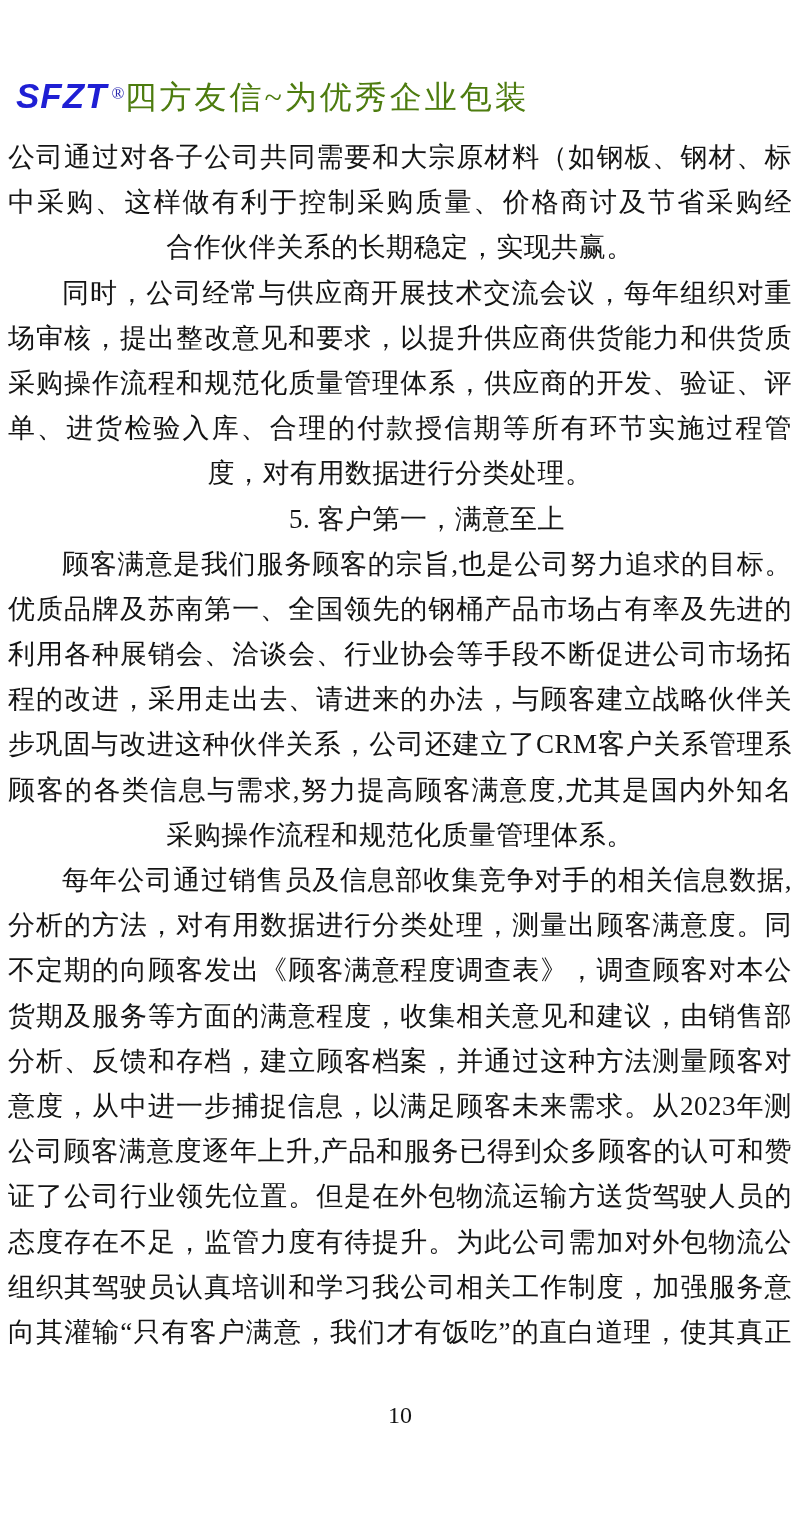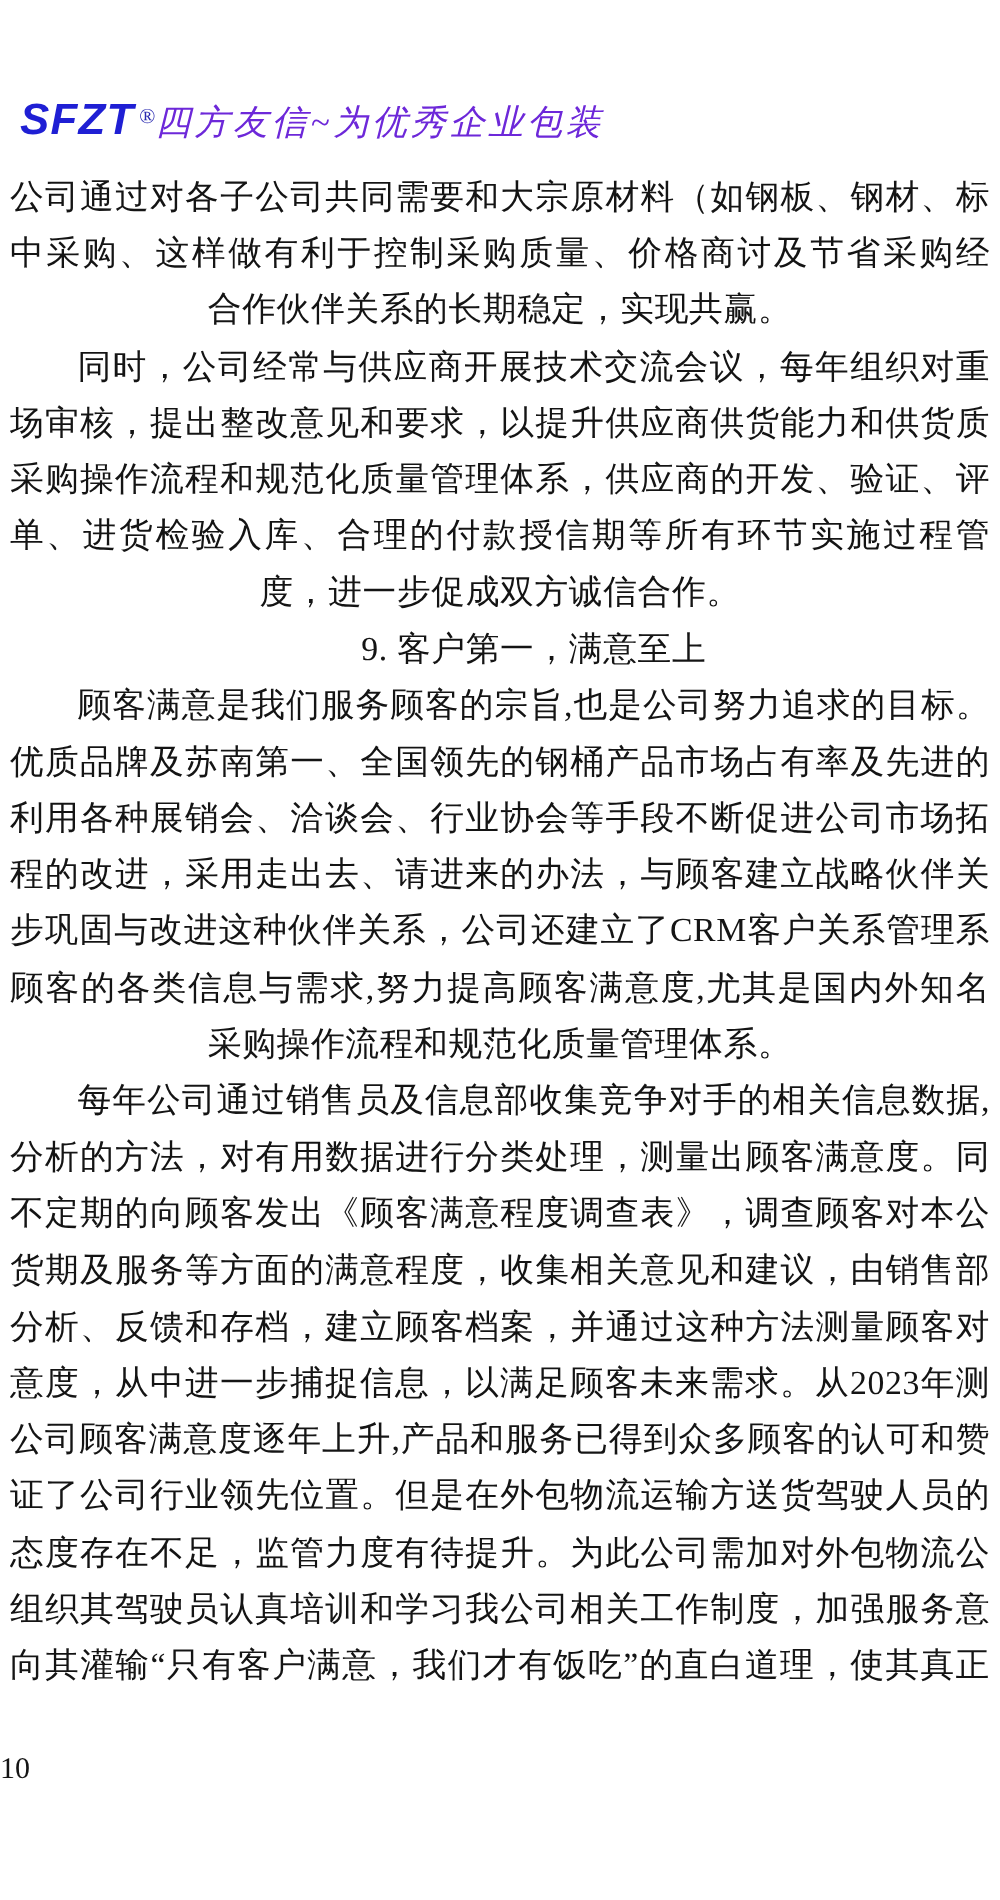--- a/index.html
+++ b/index.html
@@ -29,24 +29,23 @@
     font-size: 35px;
     letter-spacing: 1px;
   }
   .reg {
     color: #2a2ab0;
     font-size: 17px;
     vertical-align: 9px;
     margin-left: 4px;
   }
   .tagline {
-    color: #6d28d9;
-    font-size: 28px;
+    color: #4d7c0f;
+    font-size: 32px;
     letter-spacing: 3px;
-    font-style: italic;
   }
   .body-text {
     position: absolute;
     top: 135px;
     left: 8px;
     width: 784px;
   }
   .line {
     font-size: 27px;
     line-height: 45.2px;
@@ -61,21 +60,21 @@
     text-align-last: justify;
   }
   .line.indent {
     padding-left: 54px;
   }
   .footer {
     position: absolute;
     top: 1402px;
     left: 0;
     width: 800px;
-    text-align: left;
+    text-align: center;
     font-size: 24px;
     color: #141414;
   }
 </style>
 </head>
 <body>
 
 <div class="page">
 
   <div class="header">
@@ -83,22 +82,22 @@
   </div>
 
   <div class="body-text">
       <div class="line just">公司通过对各子公司共同需要和大宗原材料（如钢板、钢材、标准件等）进行集</div>
       <div class="line just">中采购、这样做有利于控制采购质量、价格商讨及节省采购经费，有利于与供方</div>
       <div class="line">合作伙伴关系的长期稳定，实现共赢。</div>
       <div class="line indent just">同时，公司经常与供应商开展技术交流会议，每年组织对重要供应商进行现</div>
       <div class="line just">场审核，提出整改意见和要求，以提升供应商供货能力和供货质量。建立标准化</div>
       <div class="line just">采购操作流程和规范化质量管理体系，供应商的开发、验证、评审；采购计划订</div>
       <div class="line just">单、进货检验入库、合理的付款授信期等所有环节实施过程管控，提高公司信誉</div>
-      <div class="line">度，进一步促成双方诚信合作。</div>
-      <div class="line indent">9. 客户第一，满意至上</div>
+      <div class="line">度，对有用数据进行分类处理。</div>
+      <div class="line indent">5. 客户第一，满意至上</div>
       <div class="line indent just">顾客满意是我们服务顾客的宗旨,也是公司努力追求的目标。公司凭借“SFZT”</div>
       <div class="line just">优质品牌及苏南第一、全国领先的钢桶产品市场占有率及先进的制桶技术，有效</div>
       <div class="line just">利用各种展销会、洽谈会、行业协会等手段不断促进公司市场拓展和销售管理过</div>
       <div class="line just">程的改进，采用走出去、请进来的办法，与顾客建立战略伙伴关系。同时为进一</div>
       <div class="line just">步巩固与改进这种伙伴关系，公司还建立了CRM客户关系管理系统，收集和管理</div>
       <div class="line just">顾客的各类信息与需求,努力提高顾客满意度,尤其是国内外知名客户的满意度，</div>
       <div class="line">采购操作流程和规范化质量管理体系。</div>
       <div class="line indent just">每年公司通过销售员及信息部收集竞争对手的相关信息数据,运用数据统计</div>
       <div class="line just">分析的方法，对有用数据进行分类处理，测量出顾客满意度。同时，公司定期或</div>
       <div class="line just">不定期的向顾客发出《顾客满意程度调查表》，调查顾客对本公司产品质量、交</div>

